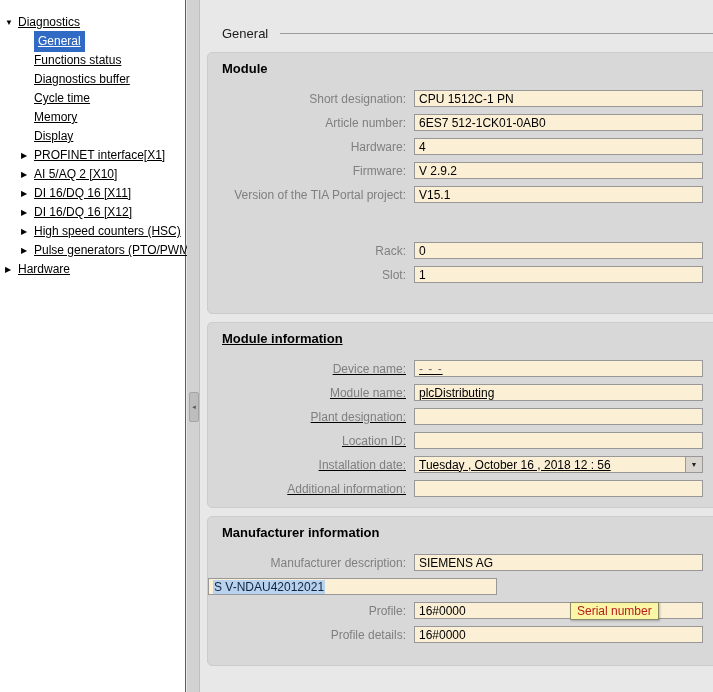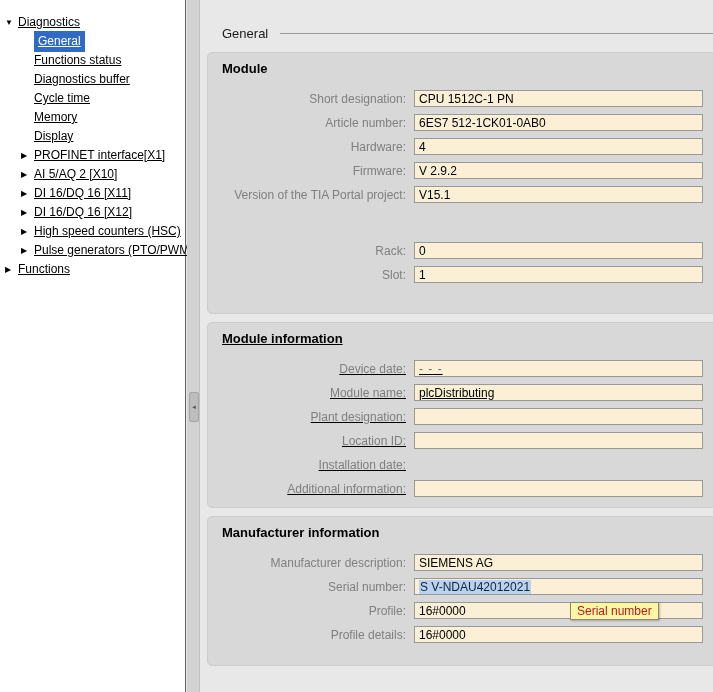--- a/index.html
+++ b/index.html
@@ -116,21 +116,21 @@
     <div class="tree-item t1">
       <span class="arrow">▶</span>
       <span class="lbl">High speed counters (HSC)</span>
     </div>
     <div class="tree-item t1">
       <span class="arrow">▶</span>
       <span class="lbl">Pulse generators (PTO/PWM)</span>
     </div>
     <div class="tree-item t0">
       <span class="arrow">▶</span>
-      <span class="lbl">Functions</span>
+      <span class="lbl">Hardware</span>
     </div>
   </aside>
 
   <div class="splitter">
     <div class="splitter-handle">◂</div>
   </div>
 
   <main class="content">
 
     <div class="title-row">
@@ -184,21 +184,21 @@
               <span>1</span>
             </div>
         </div>
       </div>
     </section>
 
     <section class="box" id="box-modinfo">
       <h2>Module information</h2>
       <div class="rows">
         <div class="row">
-          <label>Device date:</label>
+          <label>Device name:</label>
           <div class="field">
               <span class="muted">- - -</span>
             </div>
         </div>
         <div class="row">
           <label>Module name:</label>
           <div class="field">
               <span>plcDistributing</span>
             </div>
         </div>
@@ -209,41 +209,46 @@
             </div>
         </div>
         <div class="row">
           <label>Location ID:</label>
           <div class="field">
               <span></span>
             </div>
         </div>
         <div class="row">
           <label>Installation date:</label>
+          <div class="field">
+            <span>Tuesday , October 16 ,  2018  12 : 56</span>
+            <span class="dd-btn">
+                <span>▼</span>
+              </span>
+          </div>
         </div>
         <div class="row">
           <label>Additional information:</label>
           <div class="field">
               <span></span>
             </div>
         </div>
       </div>
     </section>
 
     <section class="box" id="box-manuf">
       <h2>Manufacturer information</h2>
       <div class="rows">
         <div class="row">
           <label>Manufacturer description:</label>
           <div class="field">
               <span>SIEMENS AG</span>
             </div>
         </div>
         <div class="row">
-          <label>Serial number:</label>
           <div class="field">
               <span class="sel">S V-NDAU42012021</span>
             </div>
         </div>
         <div class="row">
           <label>Profile:</label>
           <div class="field">
               <span>16#0000</span>
             </div>
         </div>

